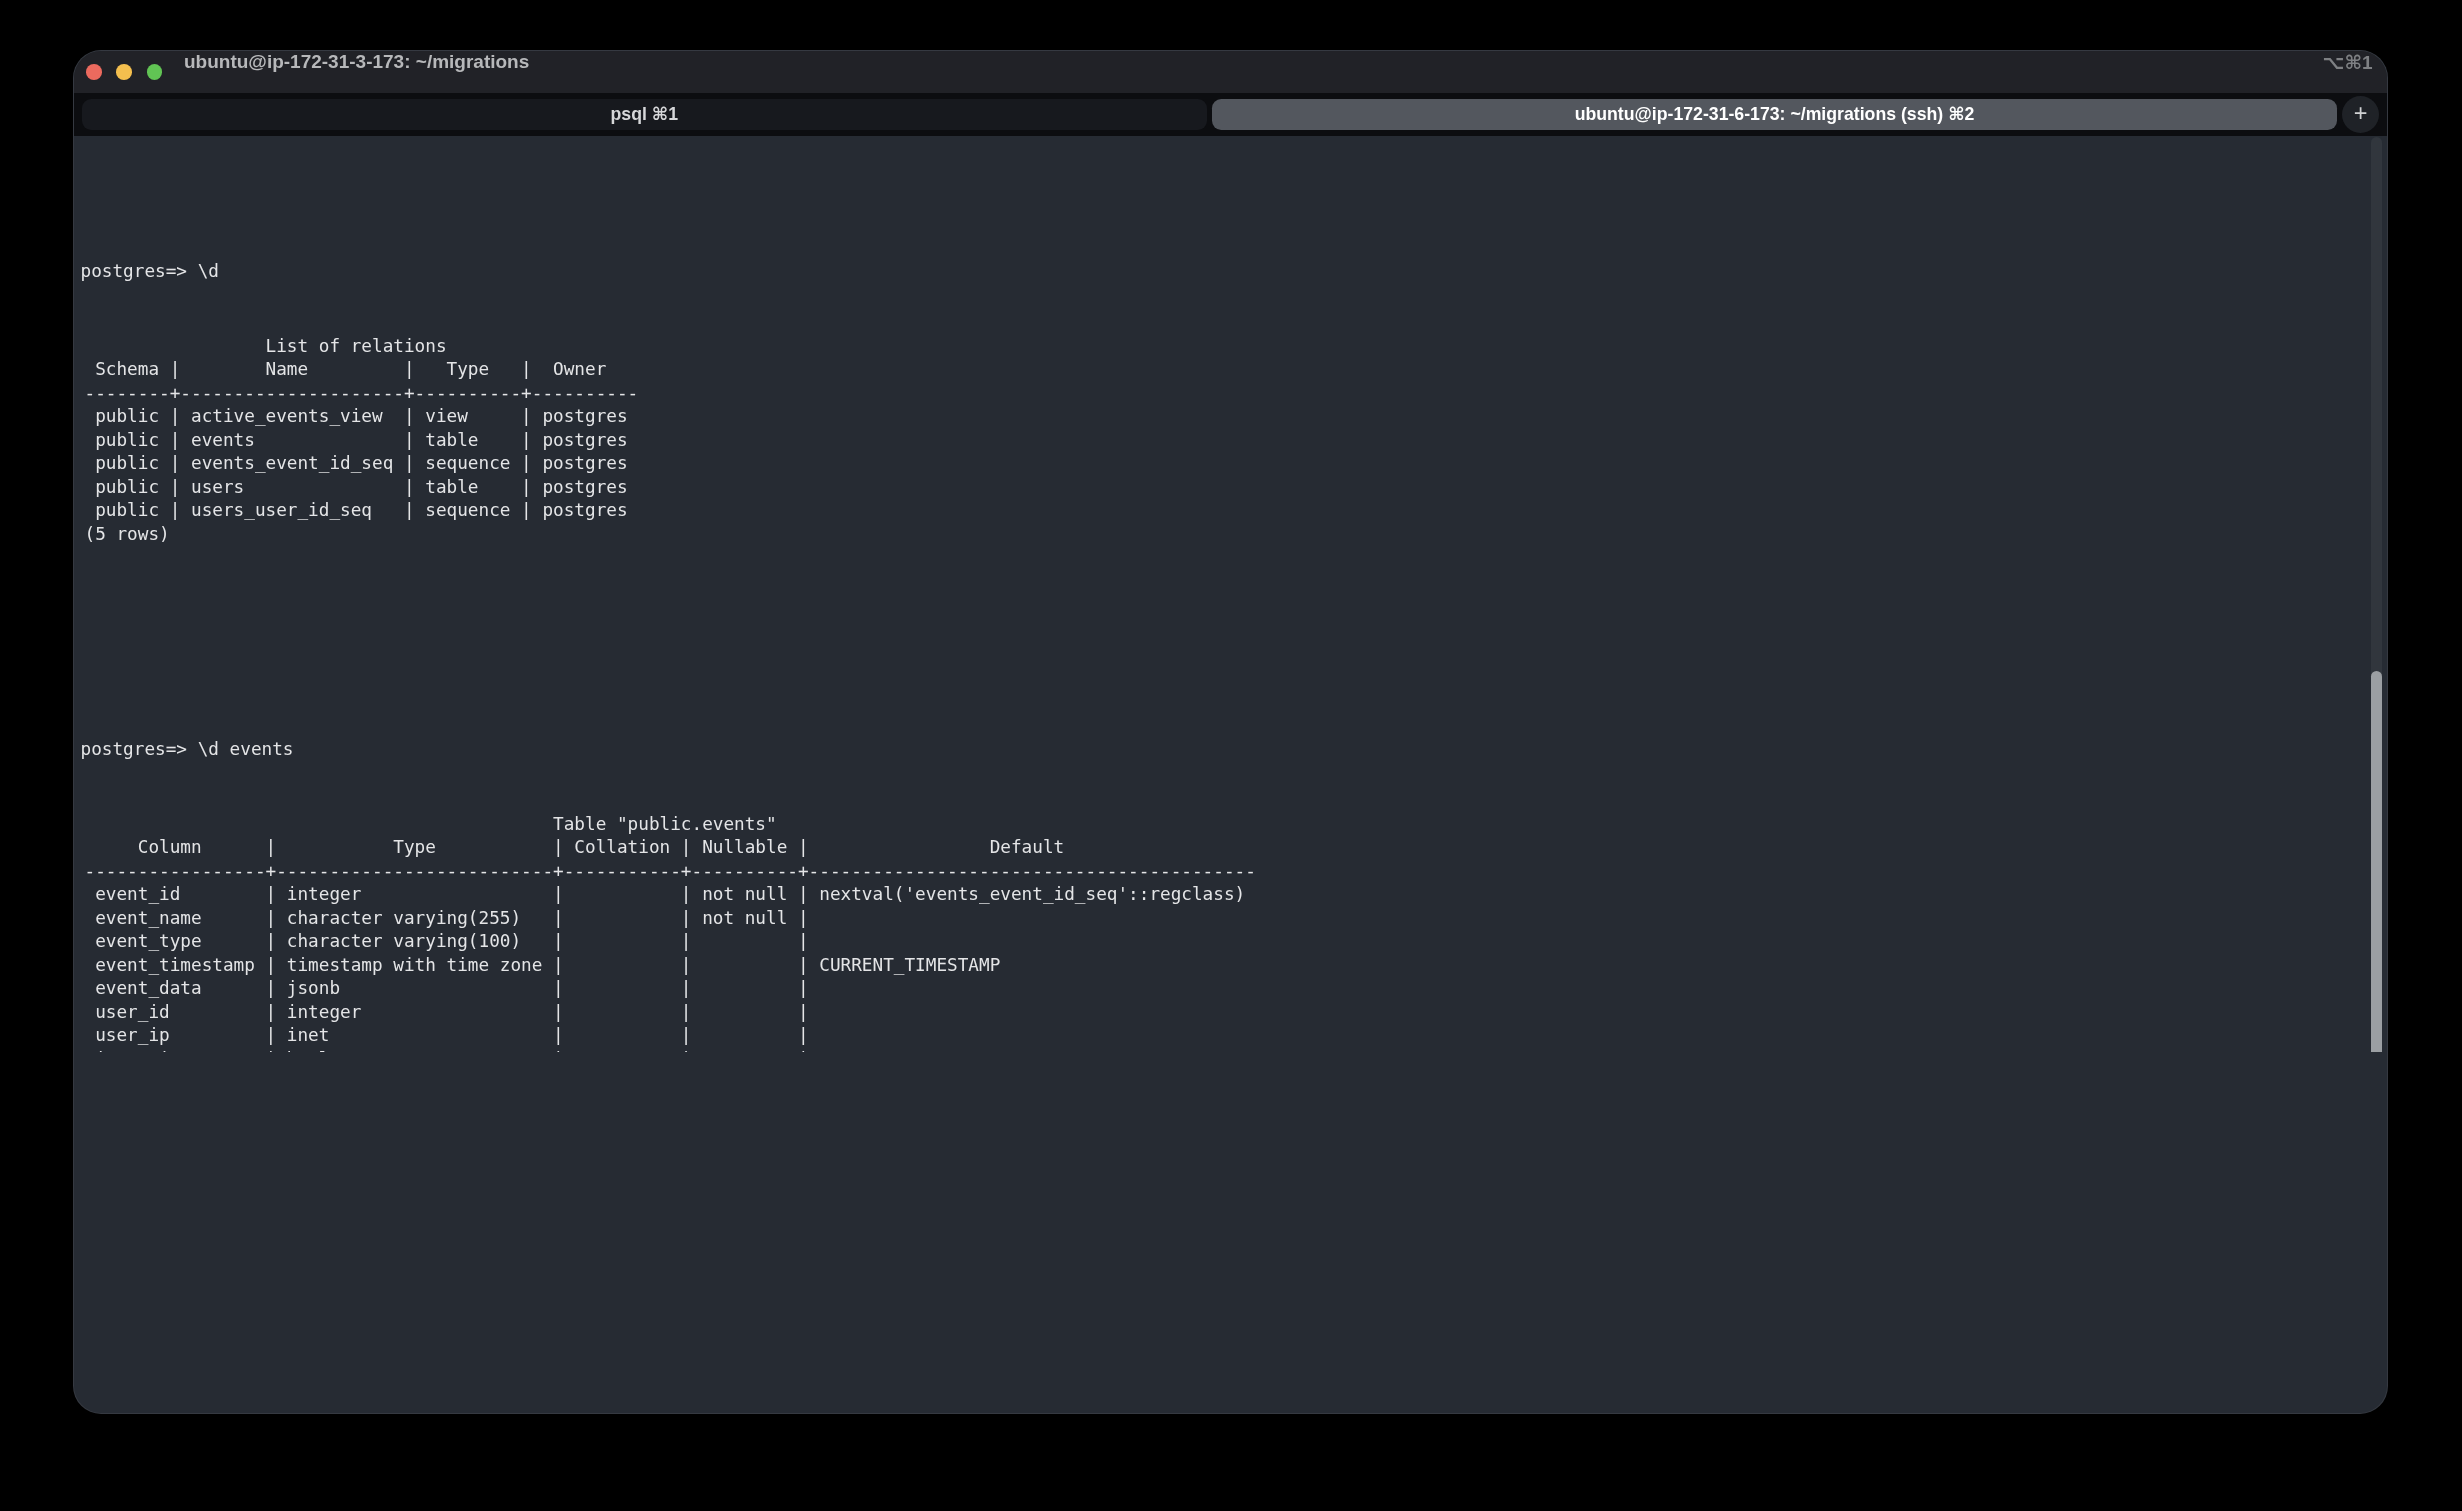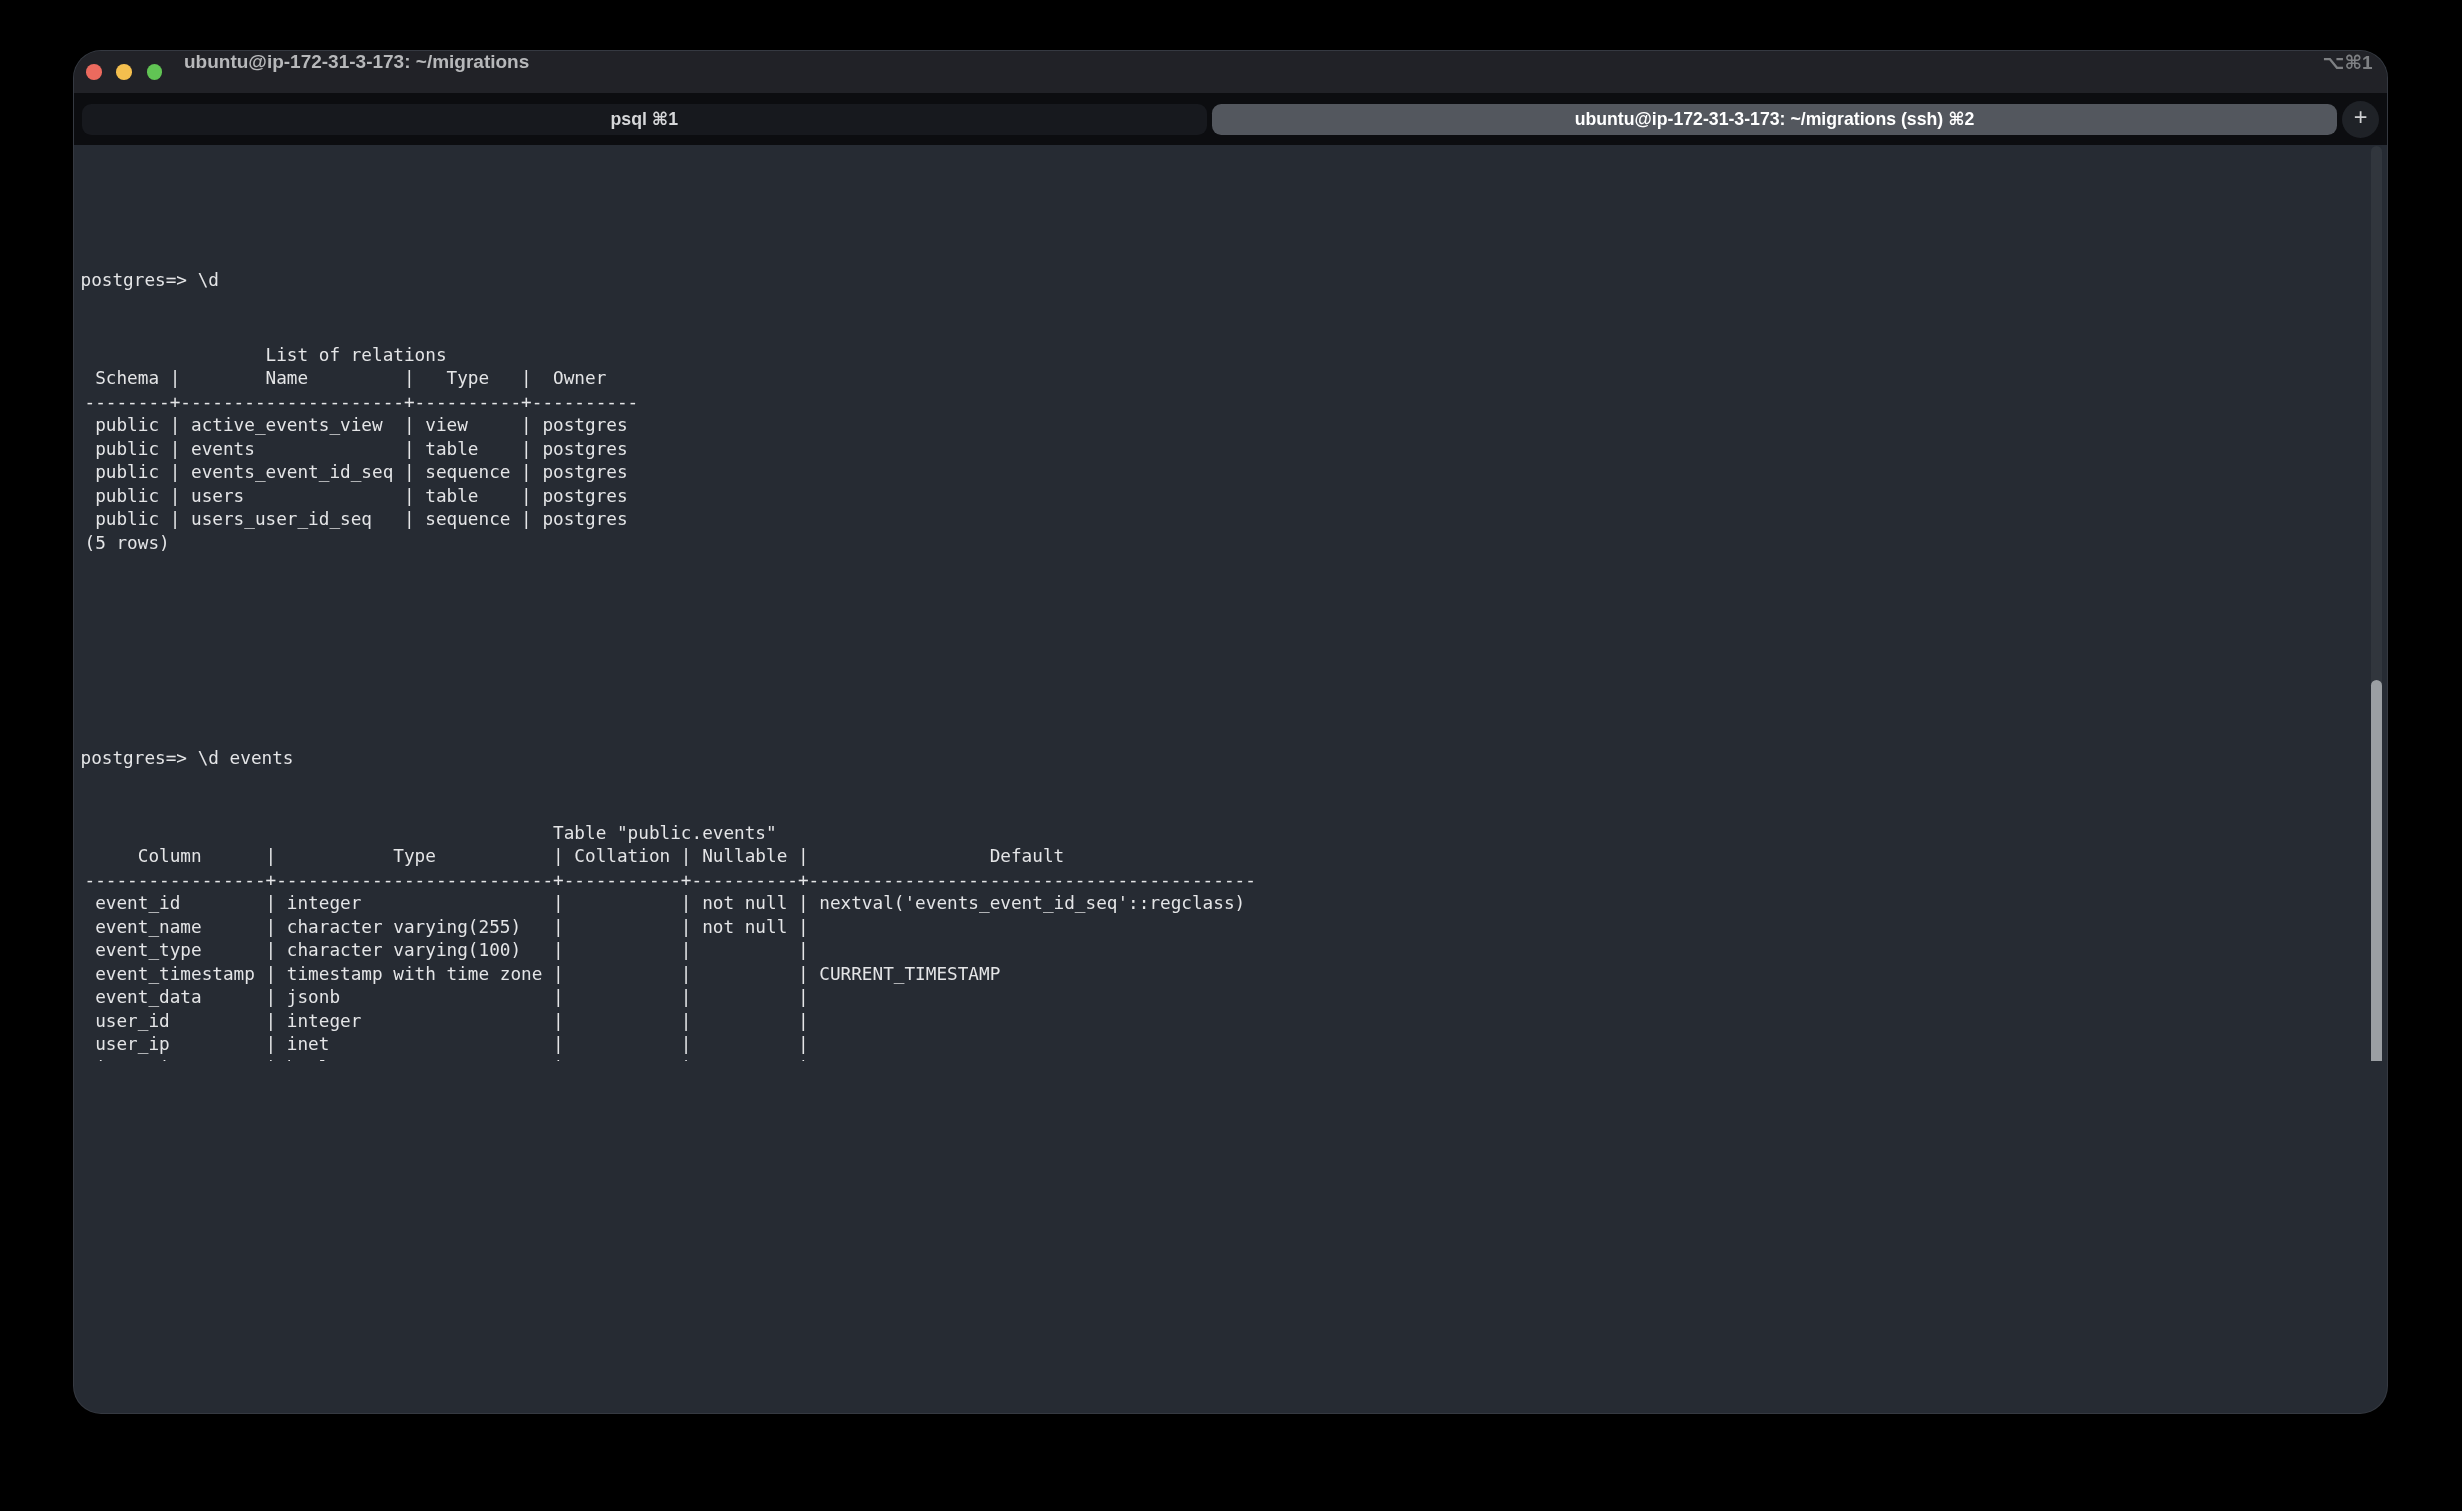--- a/index.html
+++ b/index.html
@@ -18,21 +18,21 @@
   .title{
     position:absolute;left:110px;top:0;height:42px;line-height:42px;
     font:700 19px "Liberation Sans","DejaVu Sans",sans-serif;color:#b7b8ba;white-space:nowrap;
   }
   .shortcut{
     position:absolute;right:14.4px;top:0;height:42px;line-height:42px;
     font:600 19px "Liberation Sans","DejaVu Sans",sans-serif;color:#7e8083;
   }
 
   
-  .tabbar{height:52px;background:#0c0d10;display:flex;align-items:center;padding:0 7.8px;gap:5.2px;box-sizing:border-box;}
+  .tabbar{height:43px;background:#0c0d10;display:flex;align-items:center;padding:0 7.8px;gap:5.2px;box-sizing:border-box;}
   .tab{
     flex:1;height:31px;border-radius:9.2px;display:flex;align-items:center;justify-content:center;
     font:600 17.7px "Liberation Sans","DejaVu Sans",sans-serif;white-space:nowrap;cursor:default;
   }
   .tab-active{background:#17191e;color:#d6d7d9;}
   .tab-inactive{background:#53575e;color:#ffffff;}
   .new-tab{
     flex:none;width:37px;height:37px;border-radius:50%;background:#1f2227;border:none;
     color:#d0d1d3;font:400 23.5px "Liberation Sans","DejaVu Sans",sans-serif;
     display:flex;align-items:center;justify-content:center;padding:0 0 2.6px 0;
@@ -73,21 +73,21 @@
     </div>
     <div class="title">ubuntu@ip-172-31-3-173: ~/migrations</div>
     <div class="shortcut">⌥⌘1</div>
   </div>
 
   <div class="tabbar">
     <div class="tab tab-active">
         <span>psql ⌘1</span>
       </div>
     <div class="tab tab-inactive">
-        <span>ubuntu@ip-172-31-3-173: ~/migrations (ssh) ⌘2</span>
+        <span>ubuntu@ip-172-31-6-173: ~/migrations (ssh) ⌘2</span>
       </div>
     <button class="new-tab">+</button>
   </div>
 
   <div class="terminal">
     <div class="block">
       <div class="cmdline"><span>postgres=&gt; </span><span>\d</span></div>
       <pre class="output">                 List of relations
  Schema |        Name         |   Type   |  Owner   
 --------+---------------------+----------+----------

